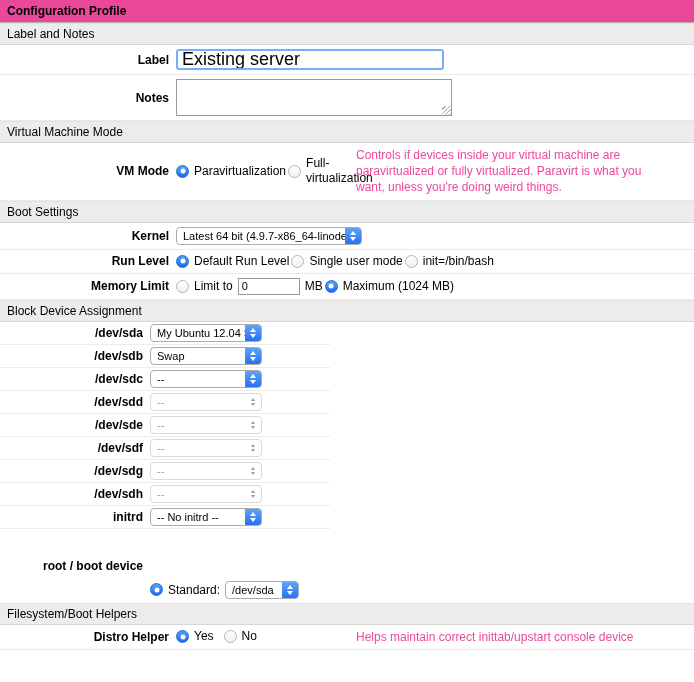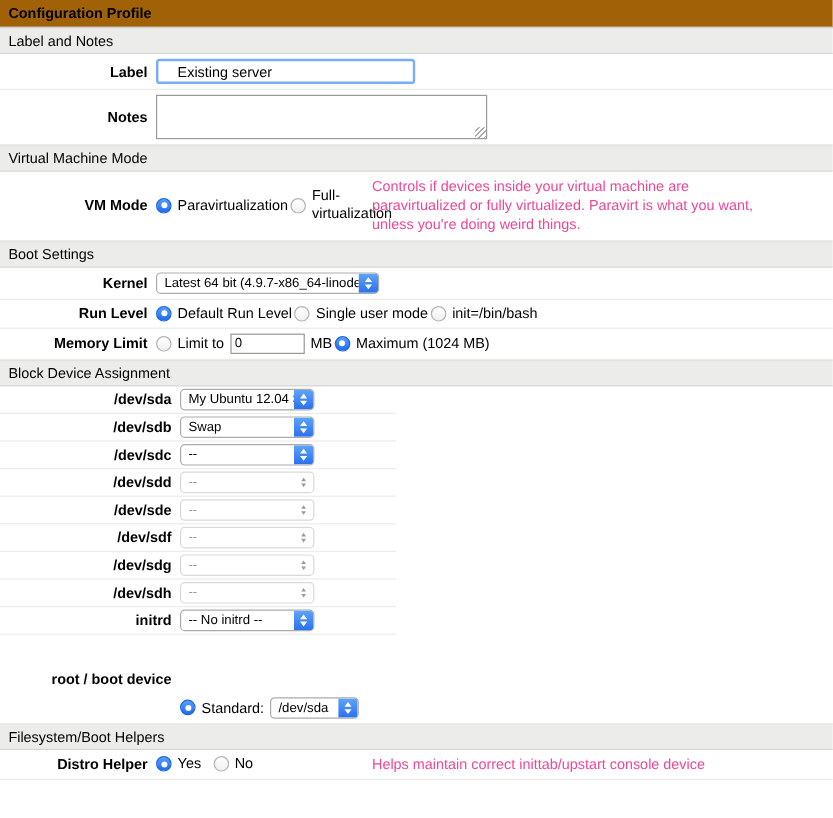--- a/index.html
+++ b/index.html
@@ -7,21 +7,21 @@
   body {
     width: 694px;
     font-family: "Liberation Sans", sans-serif;
     font-size: 12px;
     color: #000;
   }
   .page { width: 694px; }
 
   
   .titlebar {
-    background: #a16207;
+    background: #ec4899;
     border-bottom: 1px solid #b2b2b0;
     font-weight: bold;
     padding: 4px 7px;
     font-size: 12px;
   }
   .section-bar {
     background: #ececea;
     border-top: 1px solid #e2e2e0;
     border-bottom: 1px solid #d6d6d4;
     padding: 3px 7px;
@@ -31,45 +31,45 @@
 
   
   .form-row {
     display: flex;
     align-items: center;
     border-bottom: 1px solid #eaeaea;
     padding: 4px 0;
     min-height: 22px;
   }
   .flabel {
-    width: 130px;
+    width: 176px;
     padding-right: 7px;
     text-align: right;
     font-weight: bold;
     flex: none;
   }
   .fctrl { width: 180px; flex: none; }
   .fctrl.wide { width: auto; flex: 1; }
   .fhelp {
     flex: 1;
     color: #ec4899;
     padding-right: 26px;
     line-height: 1.35;
     max-width: 368px;
   }
 
   
   .label-input {
-    width: 216px;
+    width: 268px;
     height: 21px;
     border: 2px solid #78aef8;
     border-radius: 3px;
-    padding: 0 16px;
+    padding: 0 4px;
     font-family: "Liberation Sans", sans-serif;
-    font-size: 12px;
+    font-size: 18px;
     outline: none;
   }
   .textarea-wrap { position: relative; width: 276px; }
   .notes-textarea {
     width: 276px;
     height: 37px;
     border: 1px solid #9a9a9a;
     padding: 2px 4px;
     font-family: "Liberation Sans", sans-serif;
     font-size: 12px;

